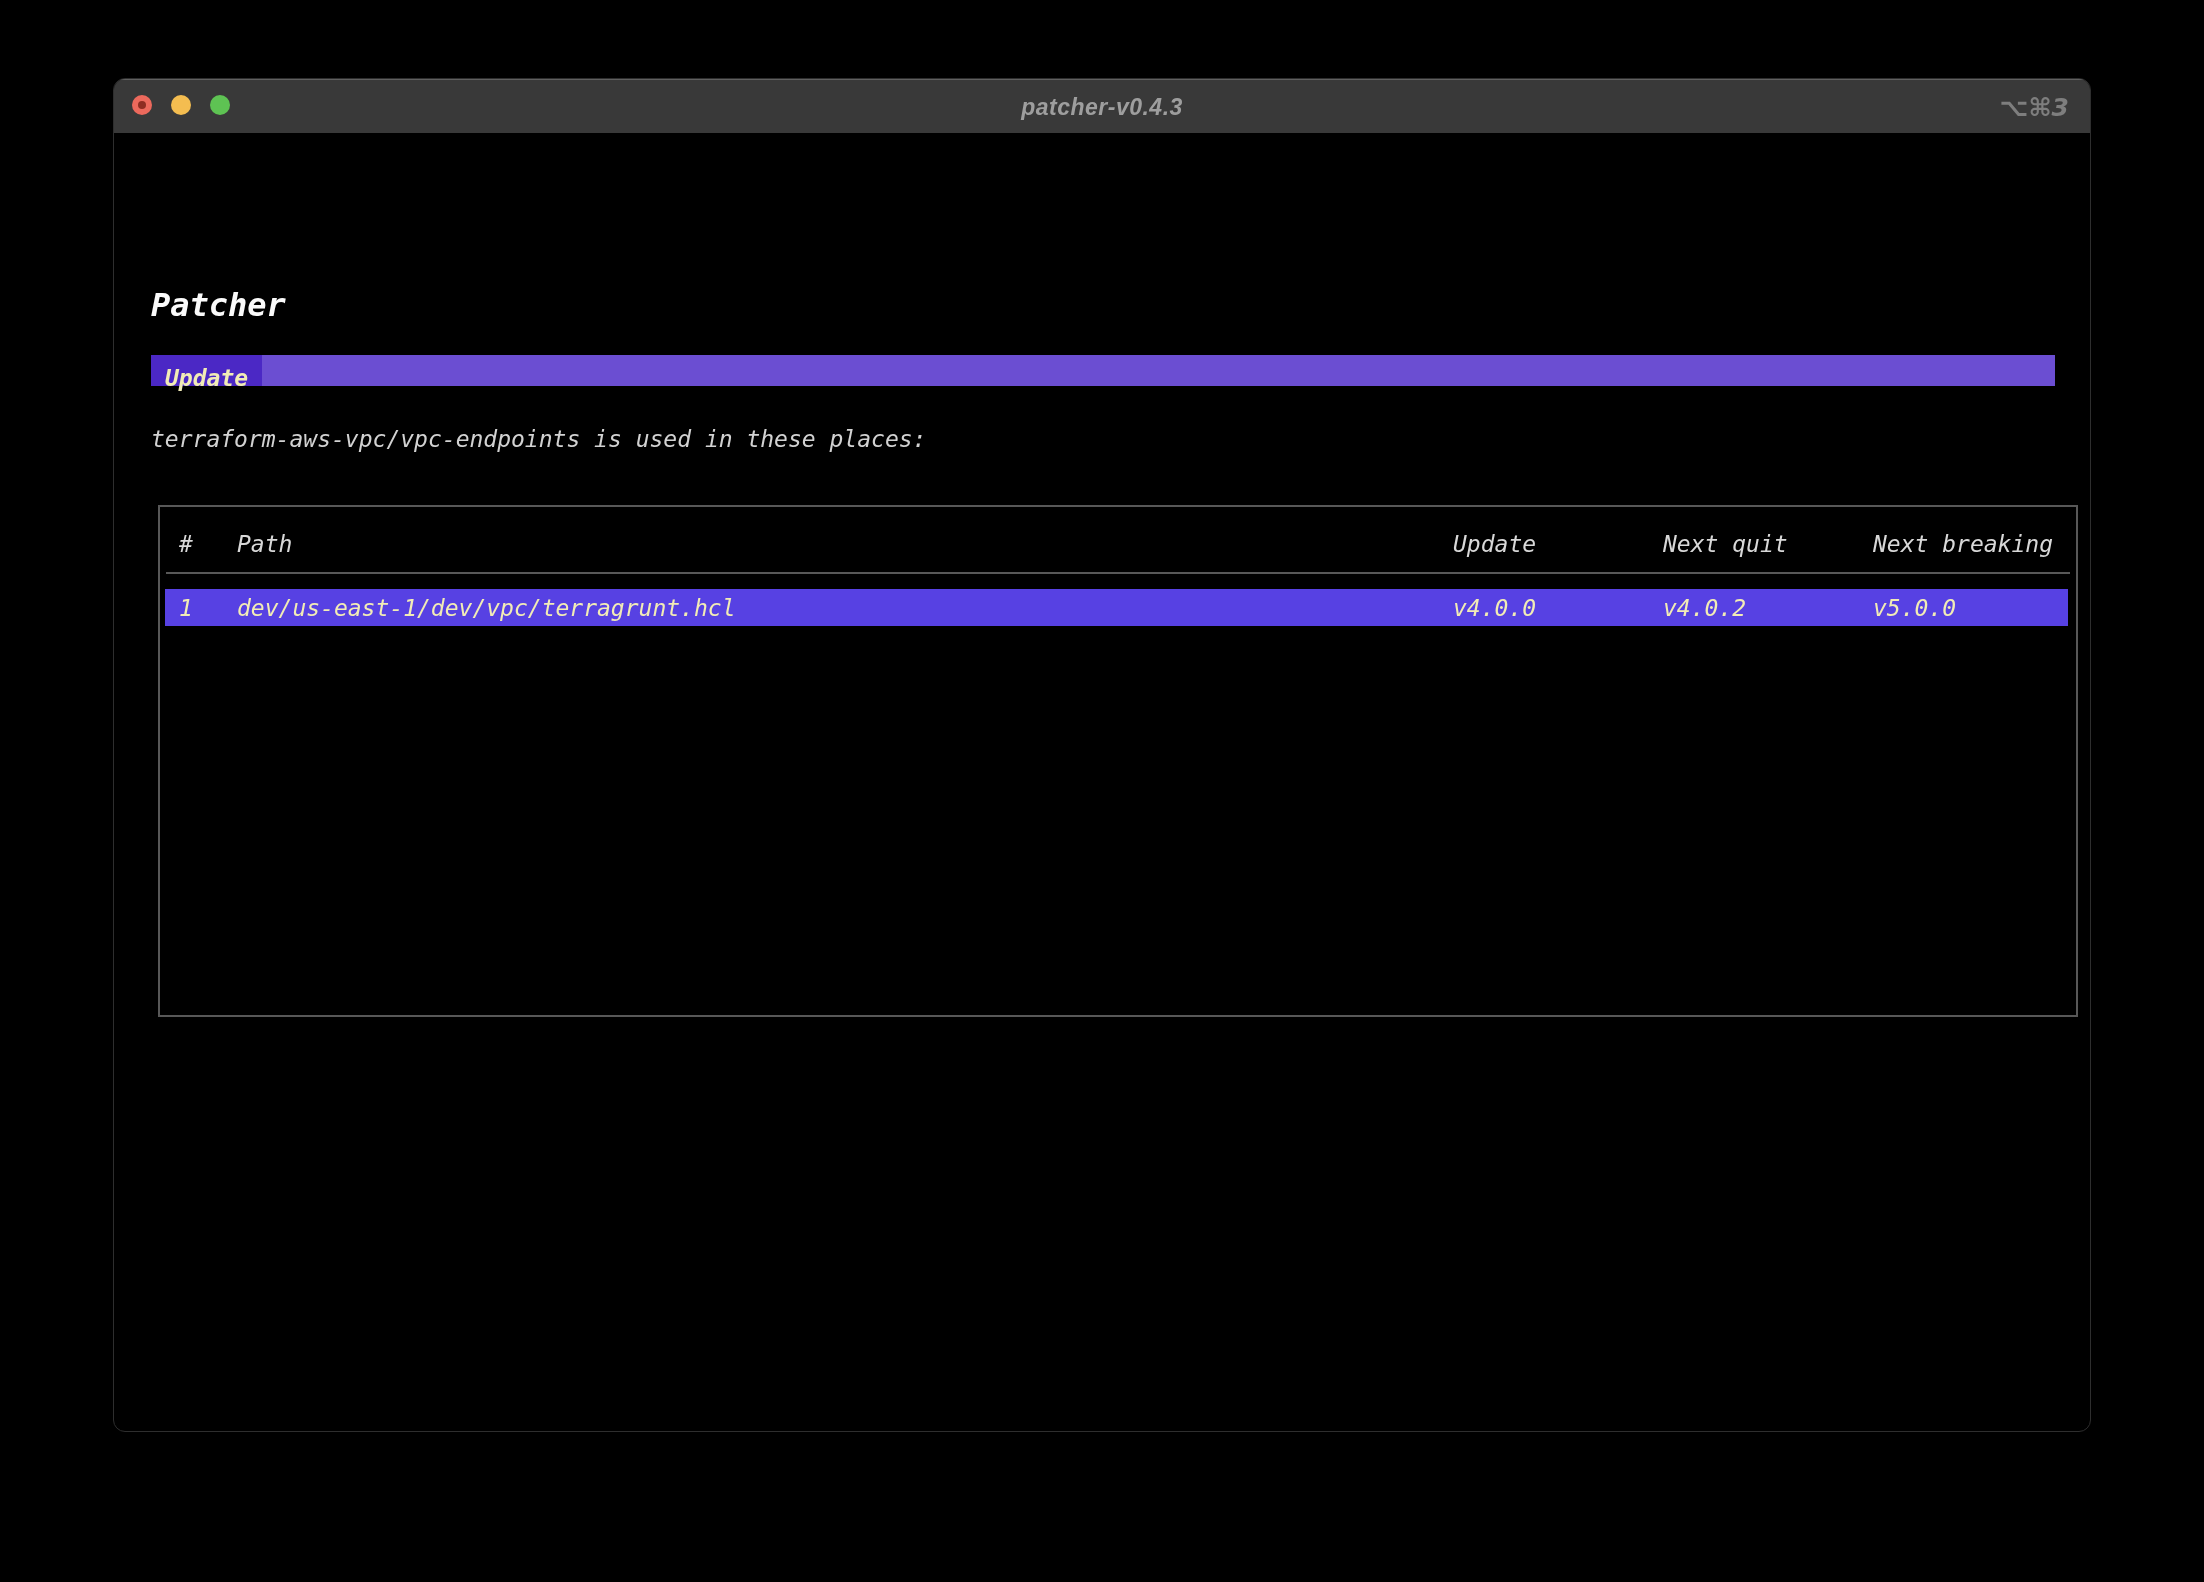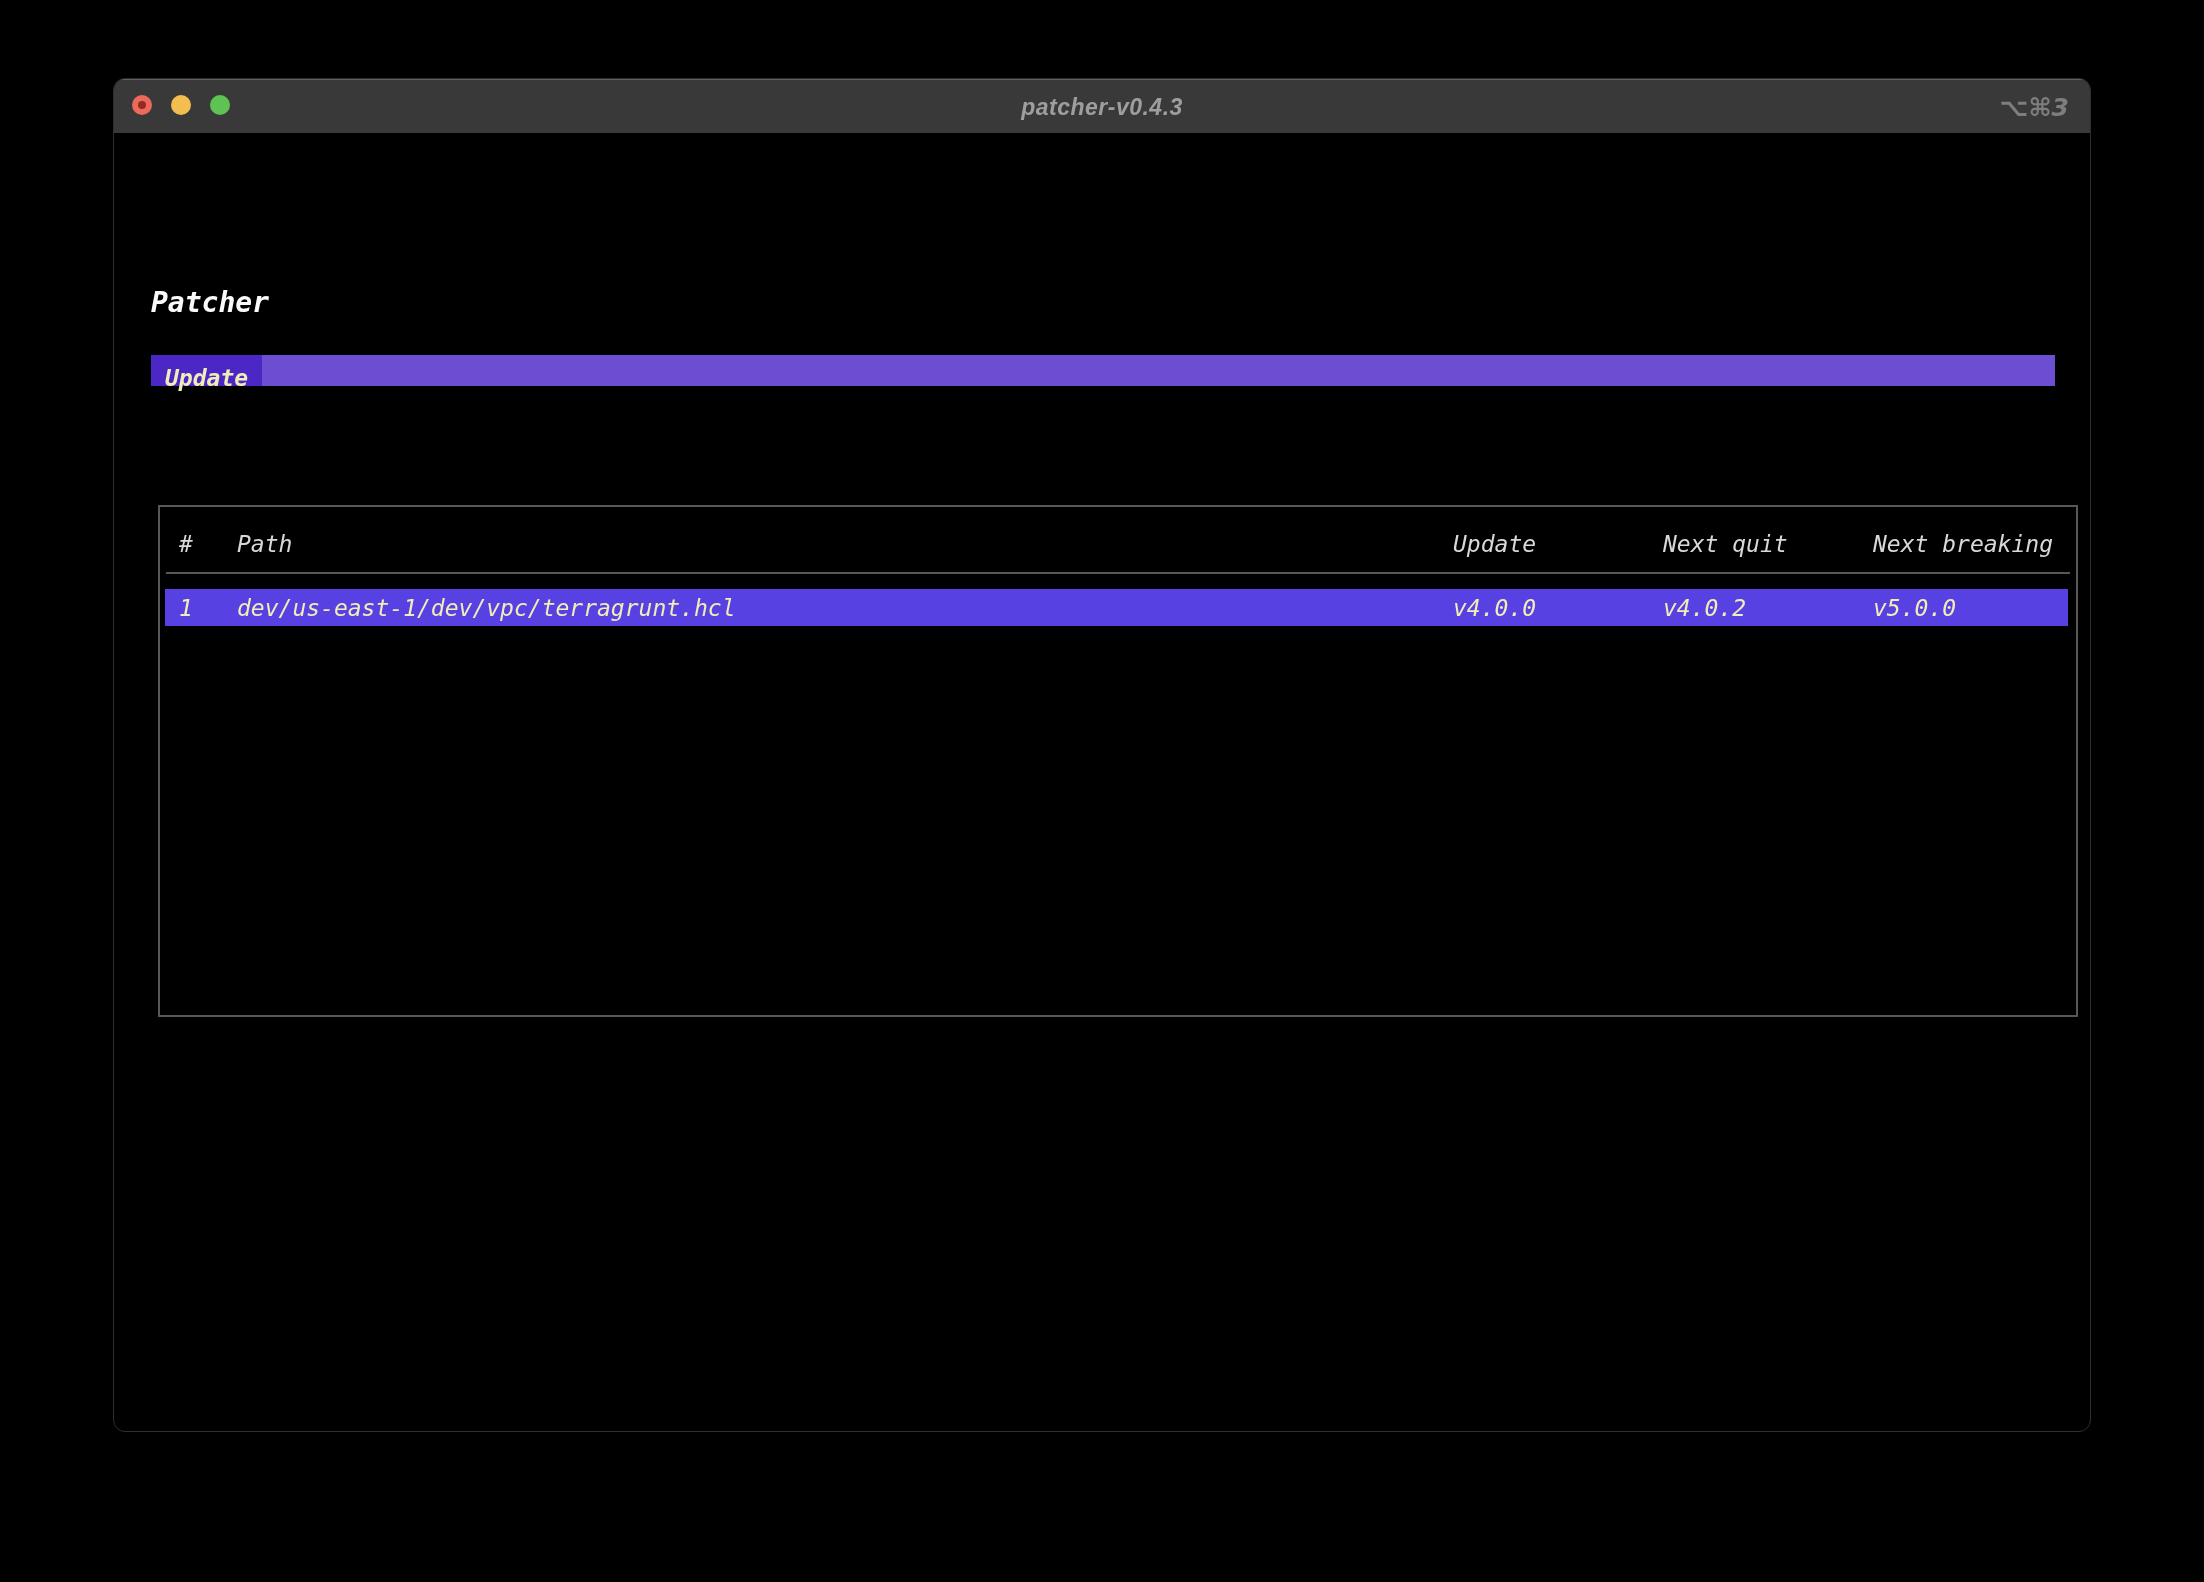--- a/index.html
+++ b/index.html
@@ -91,21 +91,21 @@
   }
   .content {
     position: absolute;
     left: 0; top: 54px; right: 0; bottom: 0;
     font-size: 23px;
     color: var(--body-text);
   }
   .heading {
     position: absolute;
     left: 37px; top: 153px;   
-    font-size: 28px;
+    font-size: 32px;
     font-weight: bold;
     color: var(--bright-text);
   }
   .tabbar {
     position: absolute;
     left: 37px; top: 222px;   
     width: 1904px; height: 31px;
     background: var(--accent-bar);
     line-height: 31px;
   }
@@ -196,20 +196,21 @@
     <div class="shortcut">⌥⌘3</div>
   </div>
 
   <div class="content">
     <div class="heading">Patcher</div>
 
     <div class="tabbar">
       <span class="tab">Update</span>
     </div>
 
+    <div class="desc">terraform-aws-vpc/vpc-endpoints is used in these places:</div>
 
     <div class="usage-table">
       <div class="thead">
         <span class="c0">#</span>
         <span class="c1">Path</span>
         <span class="c2">Update</span>
         <span class="c3">Next quit</span>
         <span class="c4">Next breaking</span>
       </div>
       <div class="sep"></div>

